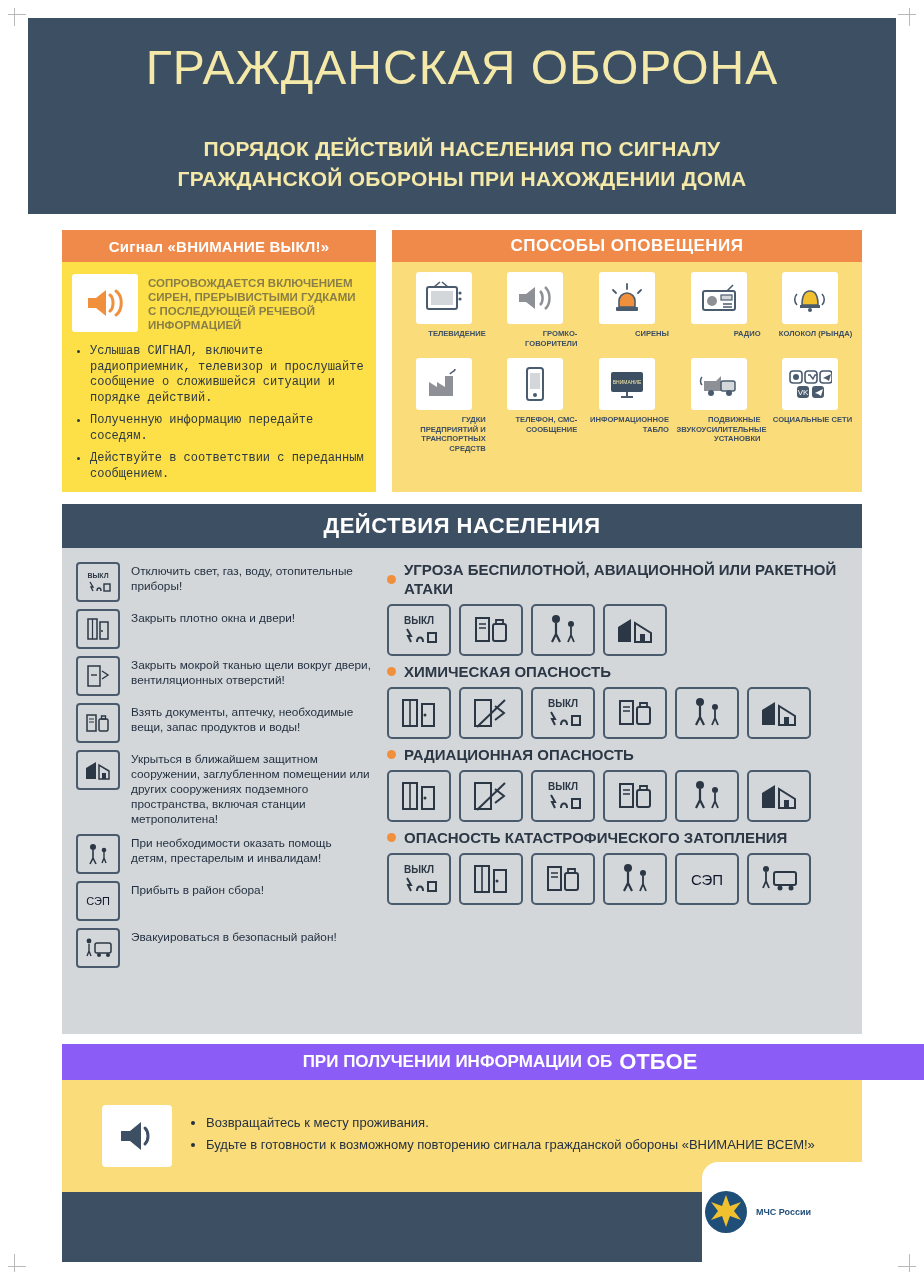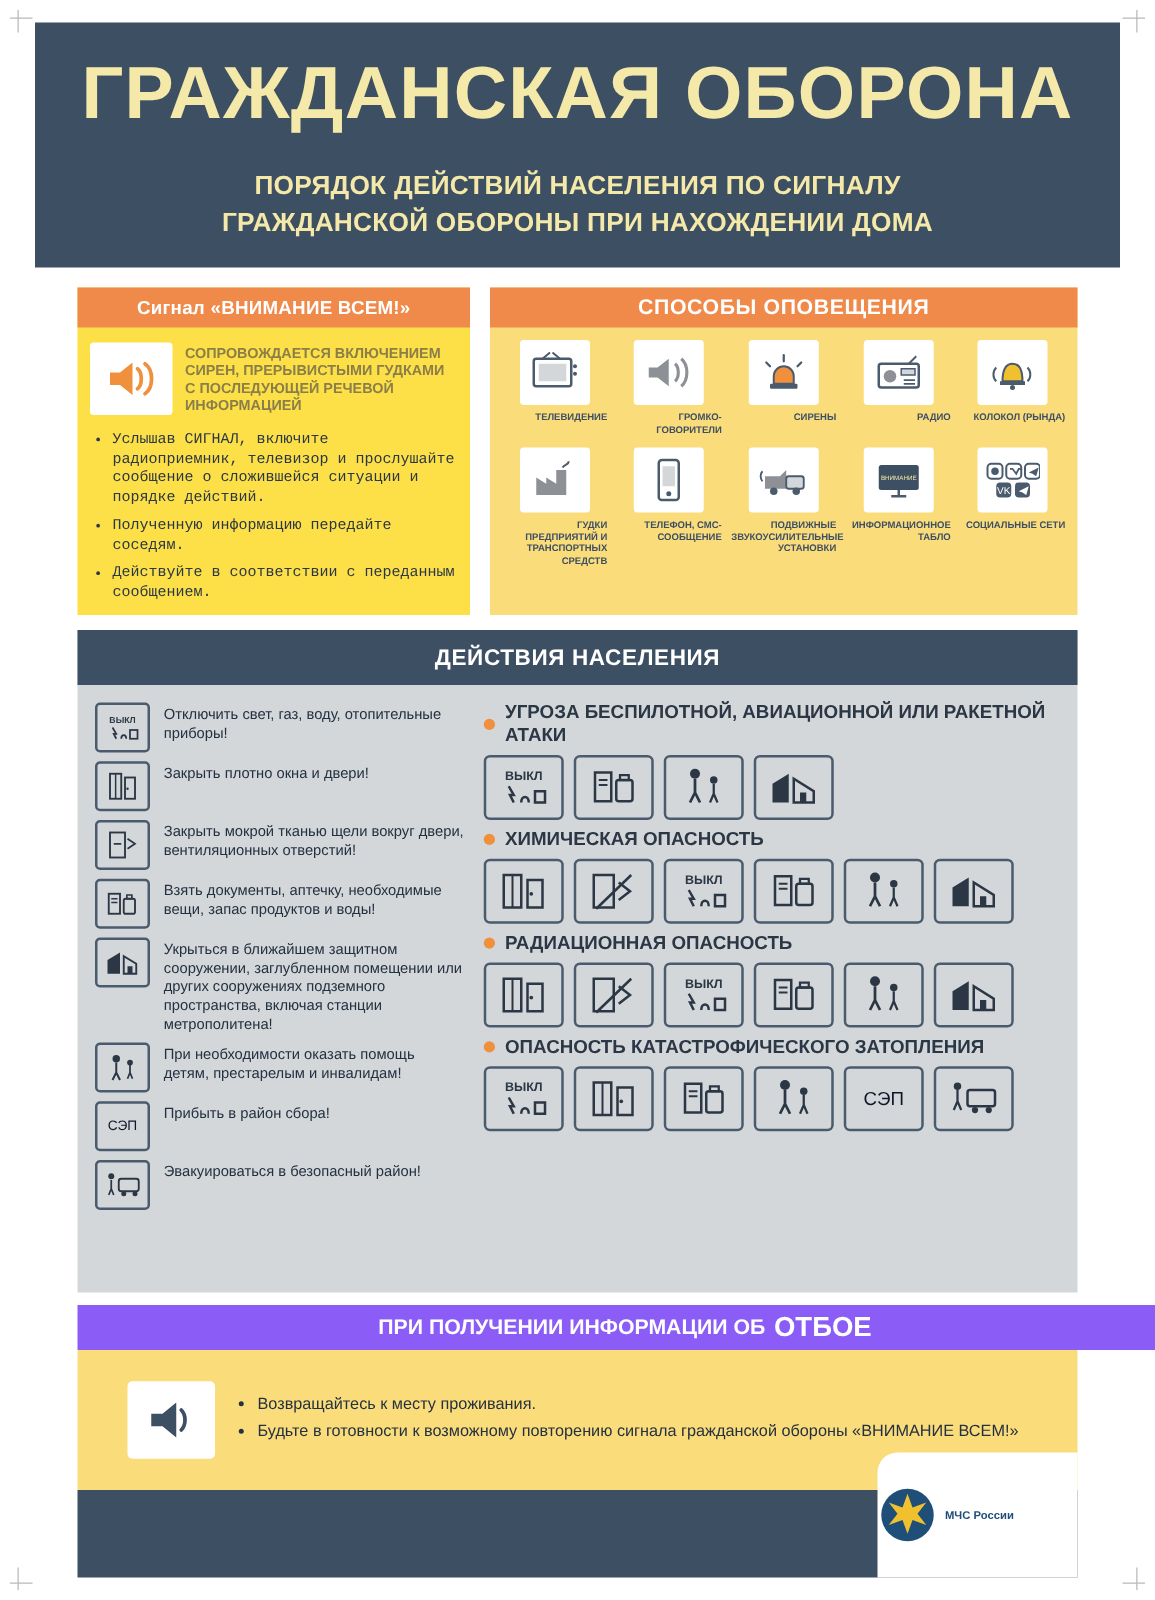--- a/index.html
+++ b/index.html
@@ -7,21 +7,21 @@
   .page{position:absolute;left:0;top:0;width:924px;height:1280px;background:#fff;}
 
   
   .cm{position:absolute;background:#b9b9b9;}
 
   .sheet{position:absolute;left:28px;top:18px;width:868px;height:1244px;}
 
   
   .header{position:absolute;left:0;top:0;width:868px;height:196px;background:#3d4f63;}
   .h-title{position:absolute;left:0;top:22px;width:868px;text-align:center;color:#f4e9a8;
-    font-size:59px;font-weight:bold;letter-spacing:1px;}
+    font-size:48px;font-weight:normal;letter-spacing:1px;}
   .h-sub{position:absolute;left:0;top:116px;width:868px;text-align:center;color:#f4e9a8;
     font-size:21px;font-weight:bold;line-height:30px;letter-spacing:0.2px;}
 
   
   .panelL{position:absolute;left:34px;top:212px;width:314px;height:262px;background:#fde047;}
   .panelL-h{height:32px;background:#ef8a4b;color:#ffffff;font-weight:bold;font-size:15px;
     display:flex;align-items:center;justify-content:center;letter-spacing:.2px;}
   .panelL-h .w{color:#ffffff;}
   .sigrow{display:flex;padding:12px 10px 4px 10px;gap:10px;}
   .sig-ico{width:66px;height:58px;background:#ffffff;border-radius:3px;display:flex;align-items:center;justify-content:center;flex:0 0 auto;}
@@ -33,21 +33,21 @@
   .panelR{position:absolute;left:364px;top:212px;width:470px;height:262px;background:#fbdc7a;}
   .panelR-h{height:32px;background:#ef8a4b;color:#ffffff;font-weight:bold;font-size:17px;
     display:flex;align-items:center;justify-content:center;letter-spacing:.5px;}
   .grid5{display:flex;justify-content:space-around;padding:10px 6px 0 6px;}
   .gcell{width:84px;text-align:right;}
   .gbox{width:56px;height:52px;margin:0 auto;background:#ffffff;border-radius:3px;display:flex;align-items:center;justify-content:center;}
   .glabel{font-size:7.6px;font-weight:bold;color:#3d4f63;margin-top:5px;line-height:9.5px;text-transform:uppercase;}
 
   
   .actions{position:absolute;left:34px;top:486px;width:800px;height:530px;background:#d4d7da;}
-  .actions-h{height:44px;background:#3d4f63;color:#ffffff;font-size:18px;font-weight:bold;
+  .actions-h{height:44px;background:#3d4f63;color:#ffffff;font-size:22px;font-weight:bold;
     display:flex;align-items:center;justify-content:center;letter-spacing:.5px;}
   .acols{display:flex;}
   .acol-l{width:295px;padding:14px 8px 0 14px;}
   .acol-r{width:470px;padding:12px 0 0 8px;}
   .arow{display:flex;align-items:flex-start;margin-bottom:7px;}
   .aico{width:40px;height:36px;flex:0 0 auto;background:#d4d7da;border:2px solid #4a5b6e;border-radius:4px;
         display:flex;align-items:center;justify-content:center;margin-right:11px;}
   .atxt{font-size:11.8px;color:#243140;line-height:15px;padding-top:2px;}
 
   .sect{margin-bottom:6px;}
@@ -95,21 +95,21 @@
       <div class="h-title">ГРАЖДАНСКАЯ ОБОРОНА</div>
       <div class="h-sub">
         <div>ПОРЯДОК ДЕЙСТВИЙ НАСЕЛЕНИЯ ПО СИГНАЛУ</div>
         <div>ГРАЖДАНСКОЙ ОБОРОНЫ ПРИ НАХОЖДЕНИИ ДОМА</div>
       </div>
     </div>
 
     <div class="panelL">
       <div class="panelL-h">
         <span>Сигнал</span>&nbsp;
-        <span class="w">«ВНИМАНИЕ ВСЕМ!»</span>
+        <span class="w">«ВНИМАНИЕ ВЫКЛ!»</span>
       </div>
       <div class="sigrow">
         <div class="sig-ico">
           <svg width="42" height="34" viewBox="0 0 42 34">
             <path d="M4 12h8l10-8v26l-10-8H4z" fill="#f0903c"></path>
             <path d="M26 9c4 3 4 13 0 16" stroke="#f0903c" stroke-width="3" fill="none" stroke-linecap="round"></path>
             <path d="M32 5c7 5 7 19 0 24" stroke="#f0903c" stroke-width="3" fill="none" stroke-linecap="round"></path>
           </svg>
         </div>
         <div class="sig-txt">СОПРОВОЖДАЕТСЯ ВКЛЮЧЕНИЕМ СИРЕН, ПРЕРЫВИСТЫМИ ГУДКАМИ С ПОСЛЕДУЮЩЕЙ РЕЧЕВОЙ ИНФОРМАЦИЕЙ</div>
@@ -199,39 +199,39 @@
             <svg width="28" height="38" viewBox="0 0 28 38">
                 <rect x="6" y="3" width="16" height="32" rx="2.5" fill="none" stroke="#4a5b6e" stroke-width="2"></rect>
                 <rect x="9" y="8" width="10" height="16" fill="#d4d7da"></rect>
                 <circle cx="14" cy="30" r="2" fill="#4a5b6e"></circle>
               </svg>
           </div>
           <div class="glabel">ТЕЛЕФОН, СМС-СООБЩЕНИЕ</div>
         </div>
         <div class="gcell">
           <div class="gbox">
+            <svg width="40" height="32" viewBox="0 0 40 32">
+                <rect x="4" y="4" width="32" height="20" rx="2" fill="#3d4f63"></rect>
+                <text x="20" y="16" font-size="5" fill="#f4e9a8" text-anchor="middle" font-family="Liberation Sans">ВНИМАНИЕ</text>
+                <path d="M20 24v5M14 29h12" stroke="#4a5b6e" stroke-width="2"></path>
+              </svg>
+          </div>
+          <div class="glabel">ИНФОРМАЦИОННОЕ ТАБЛО</div>
+        </div>
+        <div class="gcell">
+          <div class="gbox">
             <svg width="42" height="30" viewBox="0 0 42 30">
                 <path d="M6 22V12h12l5-5v15H6z" fill="#8d9196"></path>
                 <rect x="23" y="12" width="14" height="10" rx="2" fill="#d4d7da" stroke="#4a5b6e" stroke-width="1.5"></rect>
                 <circle cx="13" cy="24" r="3" fill="#4a5b6e"></circle>
                 <circle cx="31" cy="24" r="3" fill="#4a5b6e"></circle>
                 <path d="M4 8c-2 2-2 6 0 8" stroke="#4a5b6e" stroke-width="1.5" fill="none"></path>
               </svg>
           </div>
           <div class="glabel">ПОДВИЖНЫЕ ЗВУКОУСИЛИТЕЛЬНЫЕ УСТАНОВКИ</div>
-        </div>
-        <div class="gcell">
-          <div class="gbox">
-            <svg width="40" height="32" viewBox="0 0 40 32">
-                <rect x="4" y="4" width="32" height="20" rx="2" fill="#3d4f63"></rect>
-                <text x="20" y="16" font-size="5" fill="#f4e9a8" text-anchor="middle" font-family="Liberation Sans">ВНИМАНИЕ</text>
-                <path d="M20 24v5M14 29h12" stroke="#4a5b6e" stroke-width="2"></path>
-              </svg>
-          </div>
-          <div class="glabel">ИНФОРМАЦИОННОЕ ТАБЛО</div>
         </div>
         <div class="gcell">
           <div class="gbox">
             <svg width="44" height="30" viewBox="0 0 44 30">
               <rect x="2" y="2" width="12" height="12" rx="3" fill="none" stroke="#4a5b6e" stroke-width="1.6"></rect>
                 <circle cx="8" cy="8" r="3" fill="#4a5b6e"></circle>
               <rect x="17" y="2" width="12" height="12" rx="3" fill="none" stroke="#4a5b6e" stroke-width="1.6"></rect>
                 <path d="M20 6h2l3 4 2-4h2" stroke="#4a5b6e" stroke-width="1.4" fill="none"></path>
               <rect x="32" y="2" width="12" height="12" rx="3" fill="none" stroke="#4a5b6e" stroke-width="1.6"></rect>
                 <path d="M35 9l8-4-2 7-3-2z" fill="#4a5b6e"></path>

